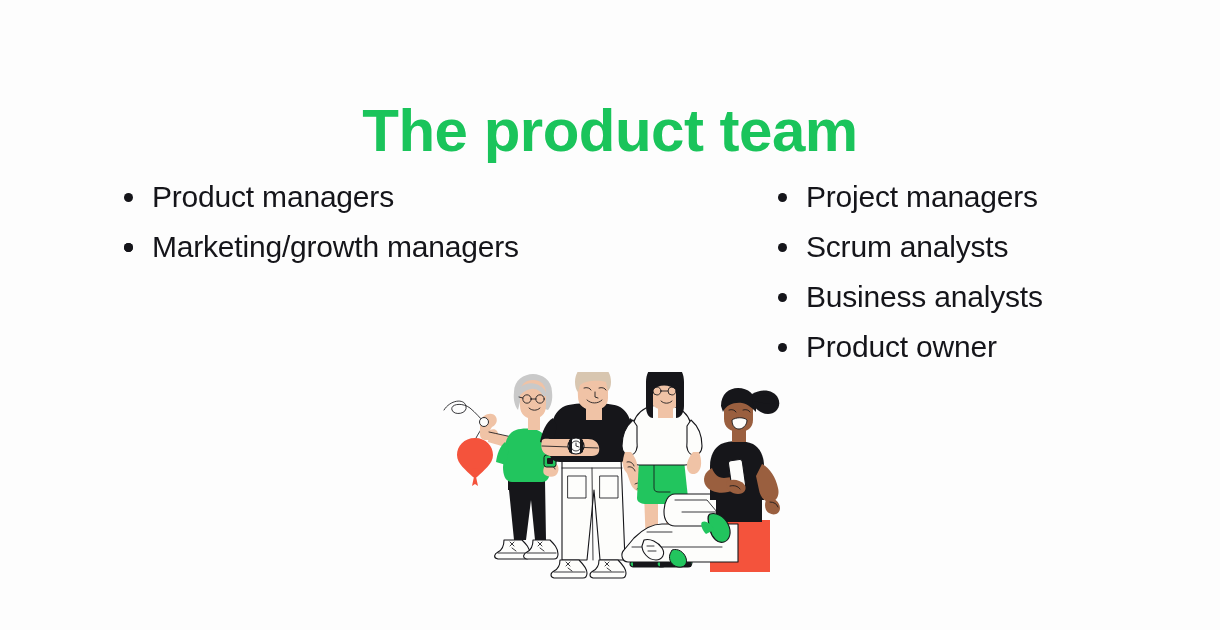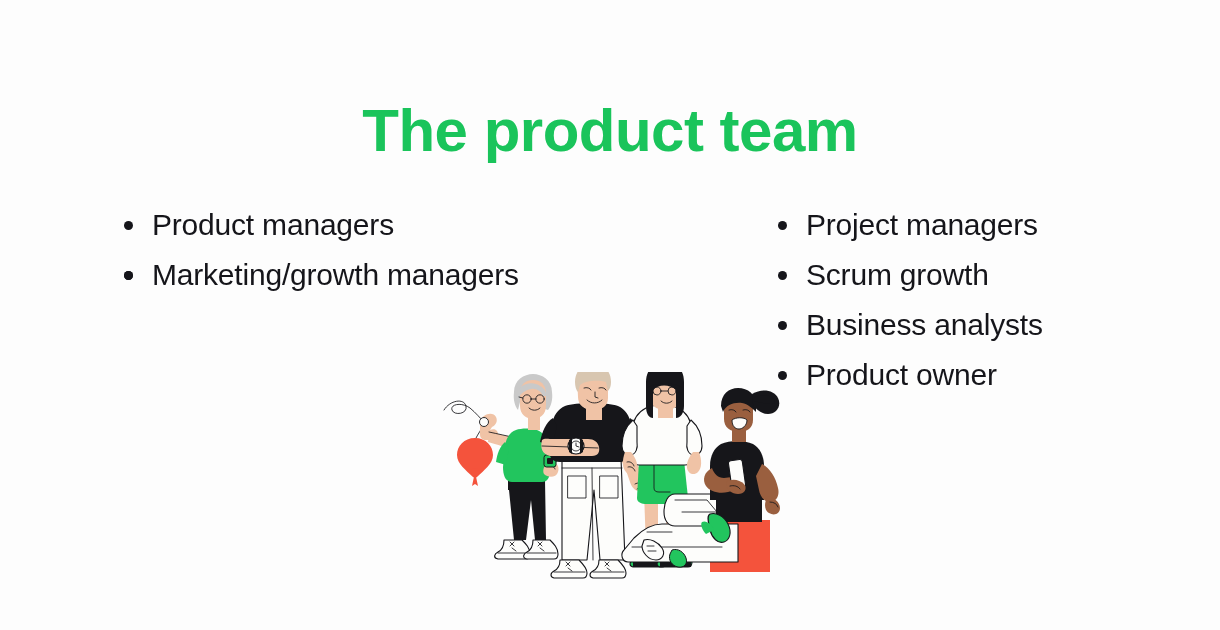--- a/index.html
+++ b/index.html
@@ -29,21 +29,20 @@
     font-weight: bold;
     letter-spacing: -0.5px;
     color: #1ac45b;
     line-height: 1.1;
   }
 
   
   .bullet-col {
     position: absolute;
     top: 172px;
-    margin-top: 28px;
   }
   #col-left  { left: 118px;  width: 470px; }
   #col-right { left: 772px;  width: 470px; }
 
   .bullet-list {
     list-style: none;
     margin: 0;
     padding: 0;
   }
   .bullet-item {
@@ -105,21 +104,21 @@
   </div>
 
   <div id="col-right" class="bullet-col">
     <ul class="bullet-list">
       <li class="bullet-item">
         <span class="dot"></span>
         <span>Project managers</span>
       </li>
       <li class="bullet-item">
         <span class="dot"></span>
-        <span>Scrum growth</span>
+        <span>Scrum analysts</span>
       </li>
       <li class="bullet-item">
         <span class="dot"></span>
         <span>Business analysts</span>
       </li>
       <li class="bullet-item">
         <span class="dot"></span>
         <span>Product owner</span>
       </li>
     </ul>

